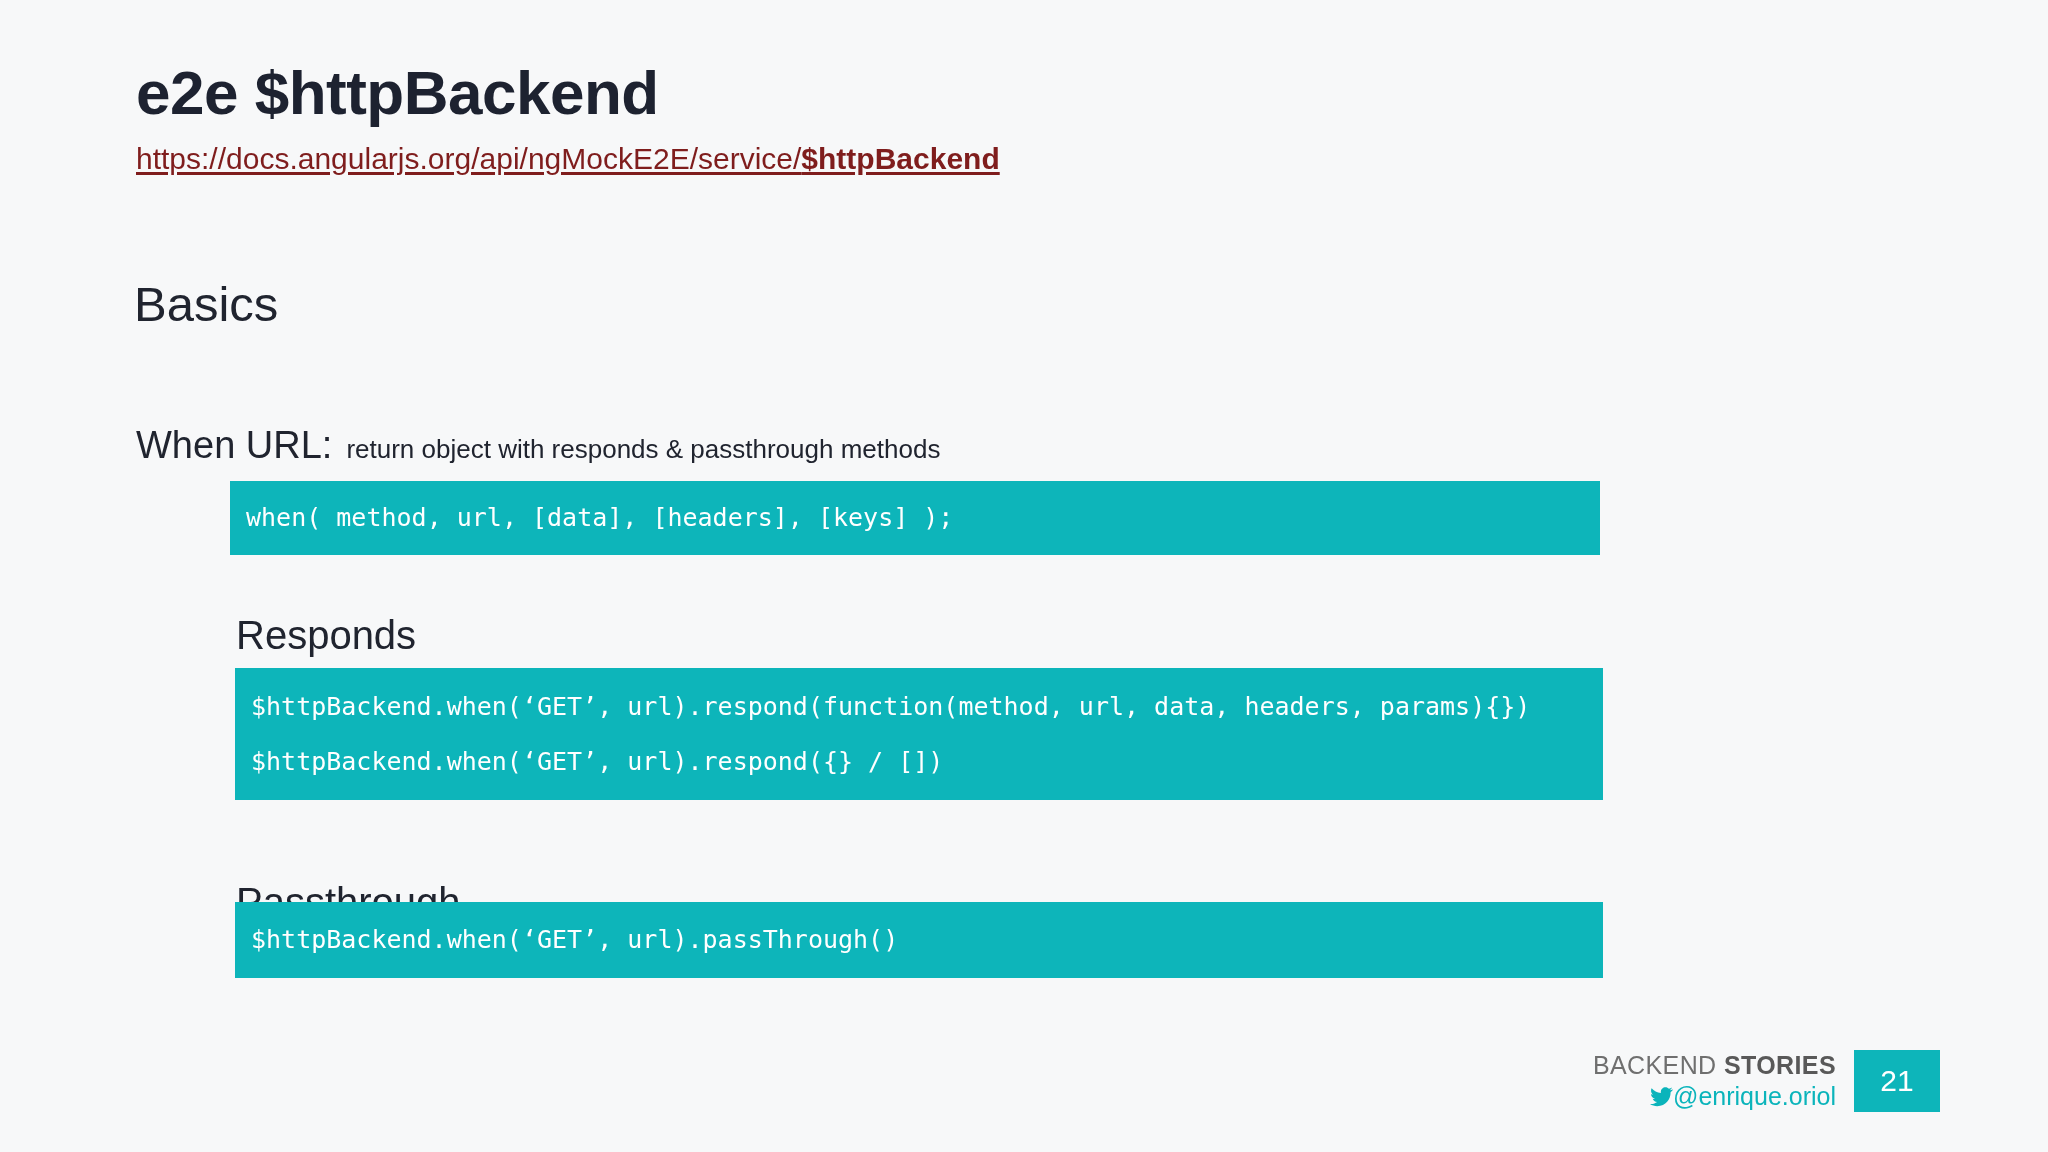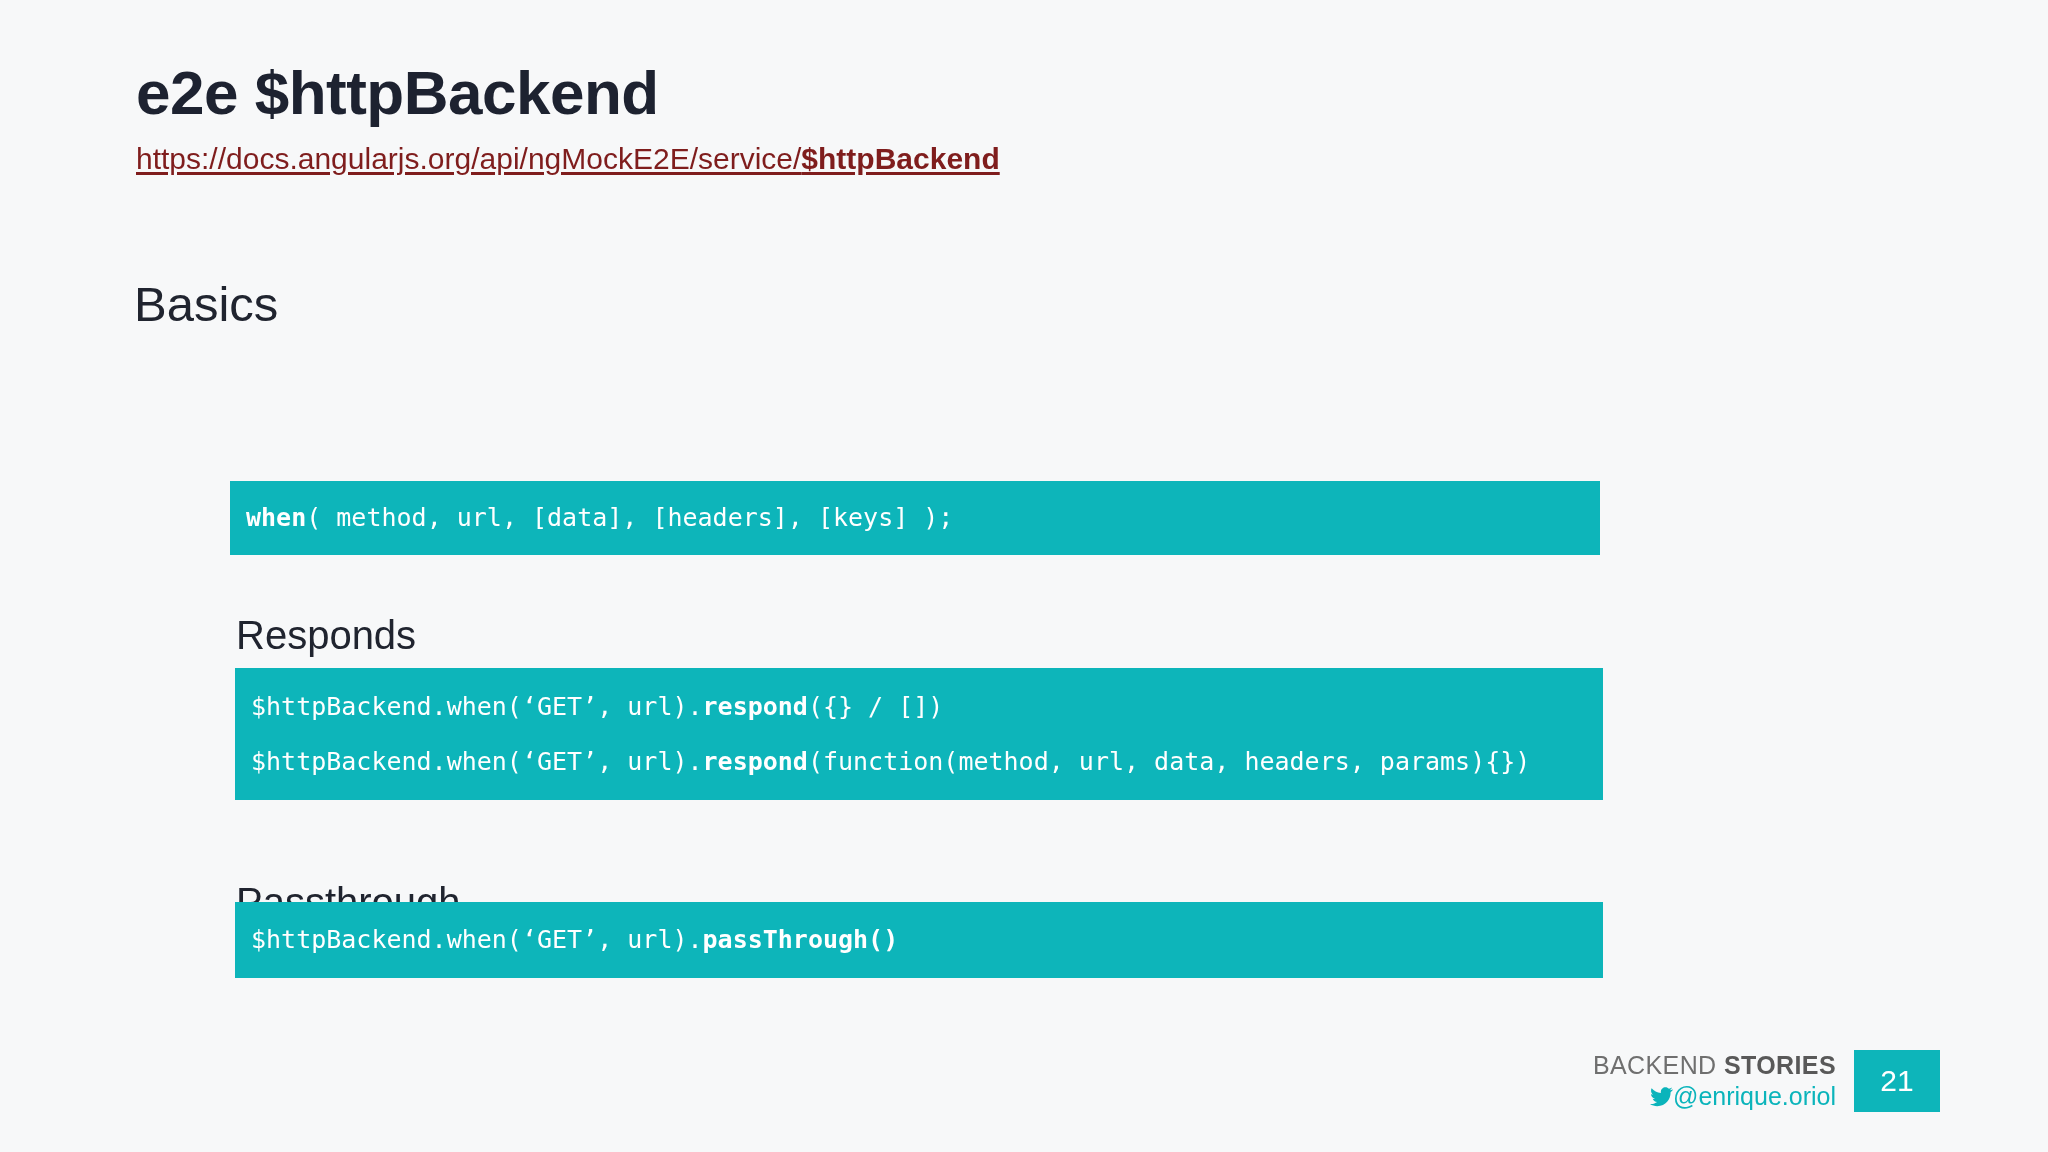--- a/index.html
+++ b/index.html
@@ -99,21 +99,21 @@
     flex-direction: column;
     justify-content: center;
   }
   .code-line {
     font-size: 25px;
     line-height: 1.1;
     white-space: pre;
     color: #ffffff;
   }
   .code-line b {
-    font-weight: bold;
+    font-weight: normal;
   }
 
   #code-when {
     left: 230px;
     top: 481px;
     width: 1370px;
     height: 74px;
     padding-left: 16px;
   }
   #code-responds {
@@ -205,29 +205,33 @@
 
 <div class="slide">
 
   <div class="title-block">
     <h1 class="slide-title">e2e $httpBackend</h1>
     <a class="slide-link" href="#"><span>https://docs.angularjs.org/api/ngMockE2E/service/</span><span class="bold">$httpBackend</span></a>
   </div>
 
   <div class="section-heading">Basics</div>
 
+  <div class="whenurl-row">
+    <span class="whenurl-label">When URL:</span>
+    <span class="whenurl-desc">return object with responds &amp; passthrough methods</span>
+  </div>
 
   <div class="code-block" id="code-when">
     <div class="code-line"><b>when</b><span>( method, url, [data], [headers], [keys] );</span></div>
   </div>
 
   <div class="sub-heading" id="sub-responds">Responds</div>
   <div class="code-block" id="code-responds">
+    <div class="code-line"><span>$httpBackend.when(‘GET’, url).</span><b>respond</b><span>(function(method, url, data, headers, params){})</span></div>
     <div class="code-line"><span>$httpBackend.when(‘GET’, url).</span><b>respond</b><span>({} / [])</span></div>
-    <div class="code-line"><span>$httpBackend.when(‘GET’, url).</span><b>respond</b><span>(function(method, url, data, headers, params){})</span></div>
   </div>
 
   <div class="sub-heading" id="sub-passthrough">Passthrough</div>
   <div class="code-block" id="code-passthrough">
     <div class="code-line"><span>$httpBackend.when(‘GET’, url).</span><b>passThrough()</b><span></span></div>
   </div>
 
   <div class="footer">
     <div class="footer-brand">
       <div class="brand-line"><span>BACKEND </span><span class="bold">STORIES</span></div>

